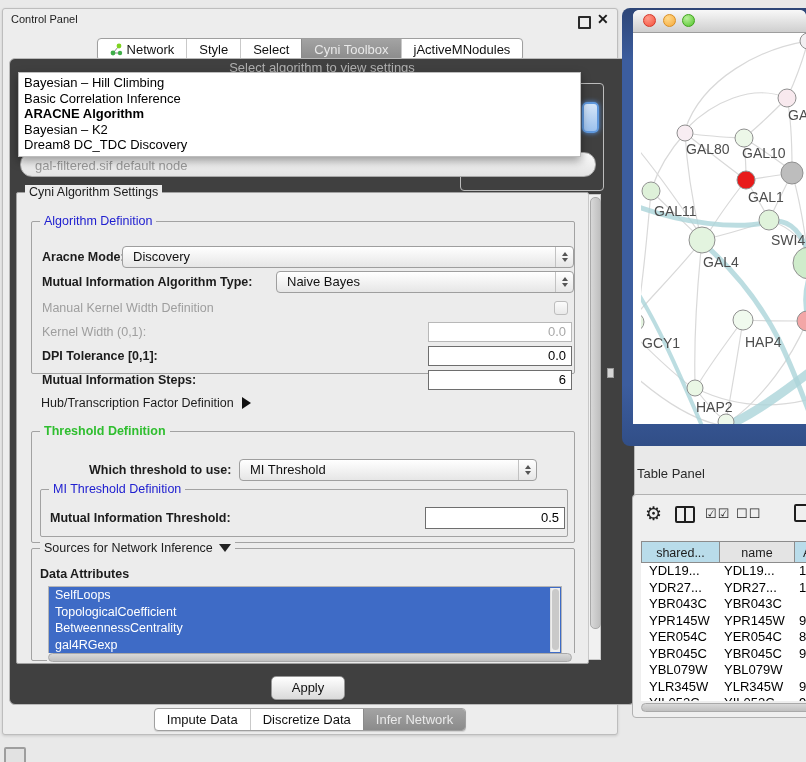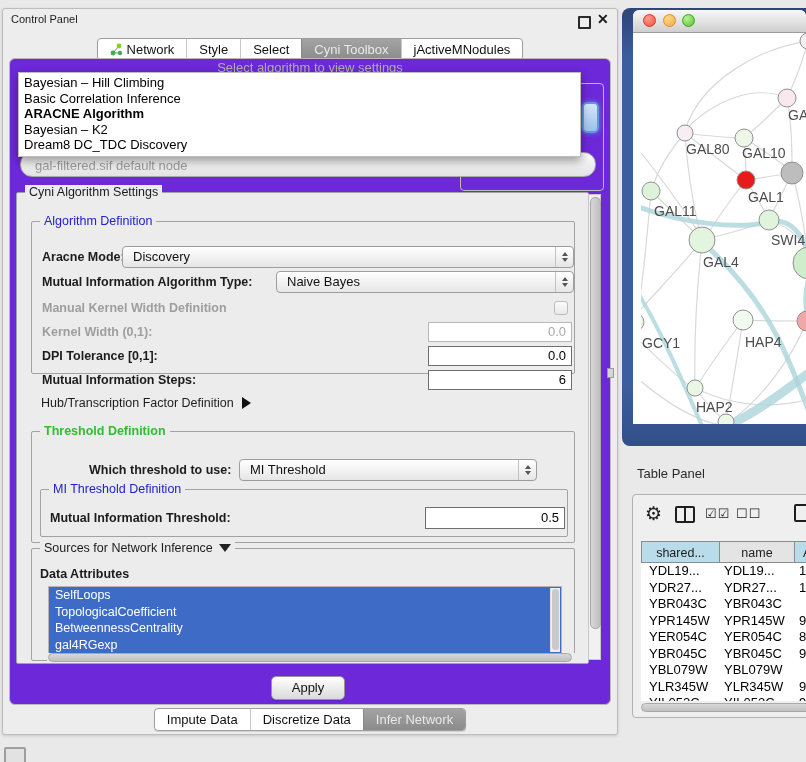--- a/index.html
+++ b/index.html
@@ -15,22 +15,22 @@
   .float-ic{left:575px;top:7px;width:9px;height:9px;border:2px solid #2a2a2a;border-radius:1px;}
   .close-ic{left:594px;top:2px;font-size:14px;font-weight:bold;color:#1a1a1a;}
 
   .tabrow{top:29px;left:0;width:100%;display:flex;justify-content:center;}
   .tabgroup{display:inline-flex;border:1px solid #9f9f9f;border-radius:4px;overflow:hidden;
     background:#fff;height:21px;line-height:21px;font-size:13px;box-shadow:0 1px 1px rgba(0,0,0,.12);}
   .tab{padding:0 12px;border-left:1px solid #c9c9c9;color:#111;white-space:nowrap;display:flex;align-items:center;gap:4px;}
   .tab:first-child{border-left:none;}
   .tab.sel{background:linear-gradient(#a3a3a3,#8b8b8b);color:#e9e9e9;border-left-color:#8b8b8b;}
 
-  #content{left:6px;top:49px;width:600px;height:645px;background:#6d28d9;
-    border:1px solid #b9b9b9;border-radius:6px;}
+  #content{left:6px;top:49px;width:600px;height:645px;background:#404040;
+    border:1px solid #b9b9b9;border-radius:6px;padding-left:24px;}
   .combo-placeholder{top:1px;left:0;width:100%;text-align:center;color:#b0b0b0;font-size:13px;height:14px;}
 
   
   .hidden-grp{left:450px;top:24px;width:142px;height:106px;border:1px solid #bcbcbc;border-radius:4px;}
   .blue-spin{left:572px;top:43px;width:13px;height:27px;border:2px solid #5f98dd;border-radius:5px;
     background:linear-gradient(#d5e6f9,#9cc1ee);box-shadow:0 0 5px rgba(90,150,230,.95);}
   .hidden-combo{left:10px;top:93px;width:576px;height:25px;border:1px solid #a8a8a8;border-radius:12px;
     background:linear-gradient(#fcfcfc,#e3e3e3);color:#9b9b9b;font-size:13px;line-height:25px;padding-left:14px;box-sizing:border-box;}
 
   
@@ -39,21 +39,21 @@
   .algo-item{font-size:13px;line-height:15.5px;padding-left:5px;color:#000;white-space:nowrap;}
   .algo-item.hl{font-weight:bold;}
 
   
   .grp{position:absolute;border:1px solid #a2a2a2;border-radius:2px;background:#ececec;}
   .legend{position:absolute;top:-8px;left:8px;background:#ececec;padding:0 4px;font-size:12.5px;color:#1c1c1c;white-space:nowrap;}
   .legend.blue{color:#2020d0;}
   .legend.green{color:#2fbe2f;font-weight:bold;}
   .lbl{position:absolute;font-size:12.5px;color:#1c1c1c;white-space:nowrap;}
   .lbl.b{font-weight:bold;}
-  .lbl.dis{color:#9e9e9e;font-weight:bold;}
+  .lbl.dis{color:#9e9e9e;font-weight:normal;}
 
   .combo{position:absolute;border:1px solid #9e9e9e;border-radius:4px;height:22px;box-sizing:border-box;
     background:linear-gradient(#ffffff,#e6e6e6);font-size:13px;color:#111;line-height:20px;}
   .combo .txt{padding-left:10px;}
   .combo .arrows{position:absolute;right:0;top:0;width:17px;height:100%;border-left:1px solid #c2c2c2;
     display:flex;flex-direction:column;align-items:center;justify-content:center;gap:2px;}
   .tri-up{width:0;height:0;border-left:3.5px solid transparent;border-right:3.5px solid transparent;border-bottom:4px solid #555;}
   .tri-dn{width:0;height:0;border-left:3.5px solid transparent;border-right:3.5px solid transparent;border-top:4px solid #555;}
 
   .field{position:absolute;background:#fff;border:1px solid #6e6e6e;box-sizing:border-box;

